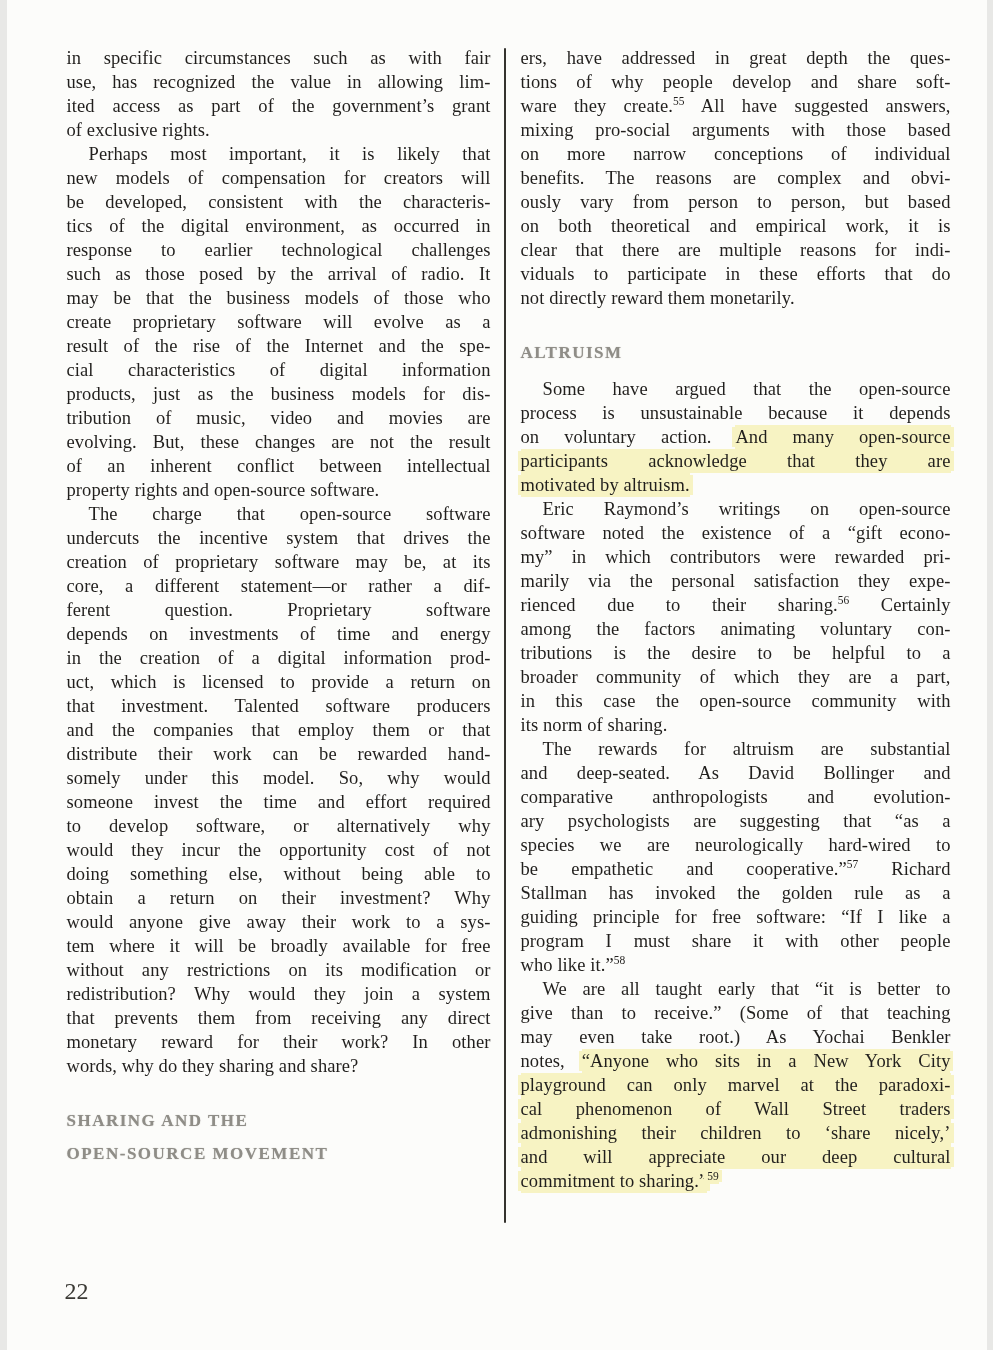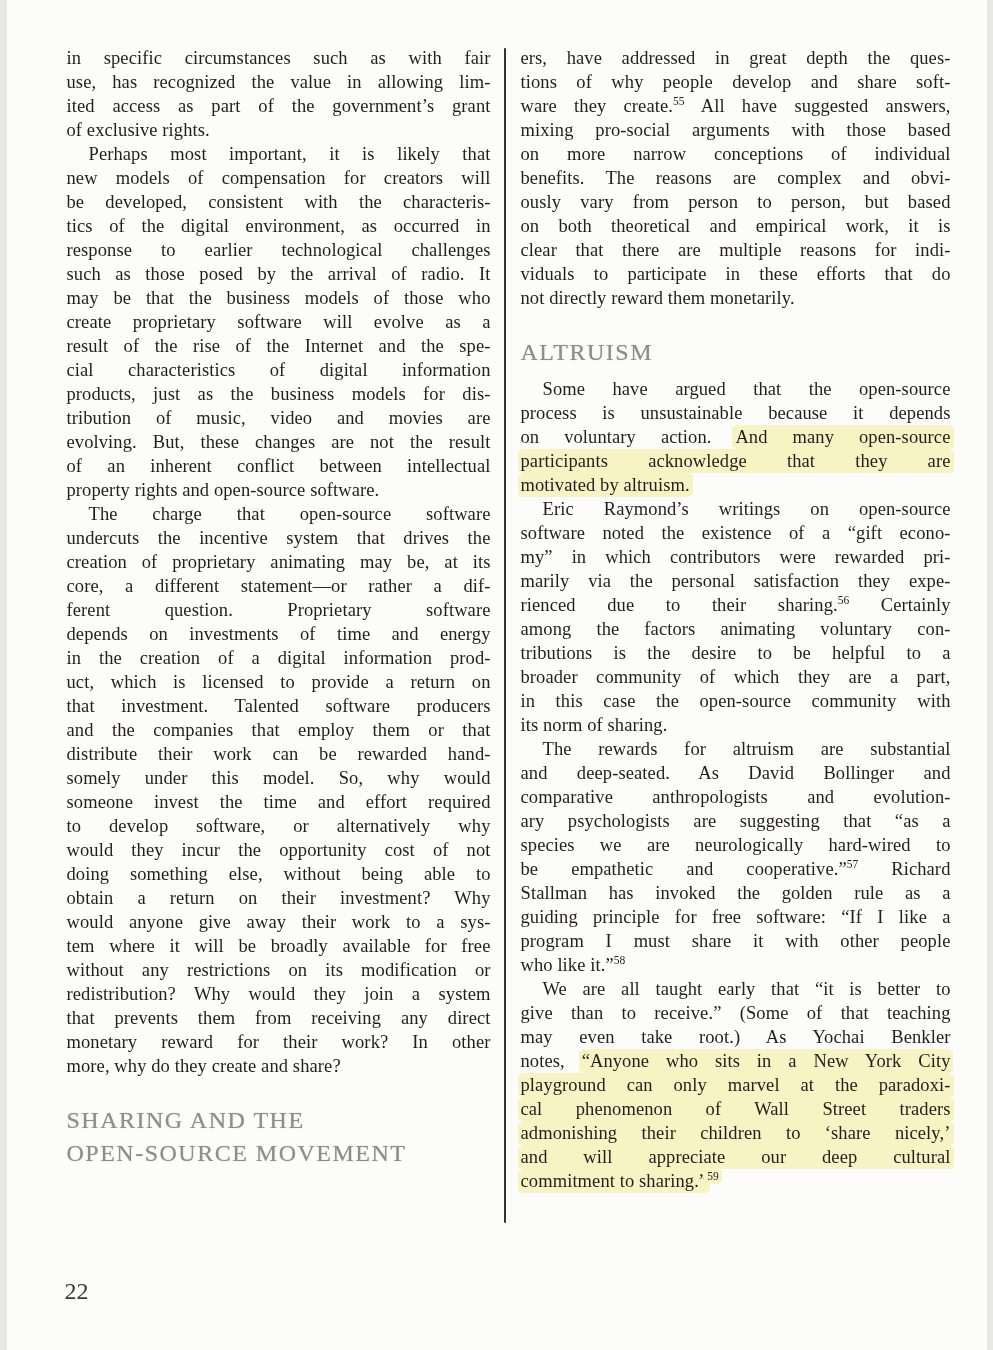--- a/index.html
+++ b/index.html
@@ -34,23 +34,23 @@
   }
   .para .line {
     text-align: justify;
     text-align-last: justify;
     min-height: 24px;
   }
   .para .line.pend { text-align-last: left; }
   .para .line.indent { text-indent: 22px; }
   .heading {
     margin: 26px 0 8px 0;
-    font-size: 24px;
+    font-size: 17px;
     line-height: 33px;
-    font-weight: normal;
+    font-weight: bold;
     letter-spacing: 1.5px;
     color: var(--headc, #8f8d87);
     text-shadow: 0 0 1px rgba(120,118,112,0.55);
   }
   .heading .line { text-align: left; text-align-last: left; }
   .hl {
     background: var(--hl, #f7f3c3);
     box-shadow: 0 2px 0 var(--hl, #f7f3c3), 0 -2px 0 var(--hl, #f7f3c3), -3px 0 0 var(--hl, #f7f3c3), 3px 0 0 var(--hl, #f7f3c3);
   }
   sup { font-size: 0.62em; line-height: 0; vertical-align: super; letter-spacing: 0; }
@@ -86,42 +86,42 @@
         <div class="line"><span>cial characteristics of digital information</span></div>
         <div class="line"><span>products, just as the business models for dis-</span></div>
         <div class="line"><span>tribution of music, video and movies are</span></div>
         <div class="line"><span>evolving. But, these changes are not the result</span></div>
         <div class="line"><span>of an inherent conflict between intellectual</span></div>
         <div class="line pend"><span>property rights and open-source software.</span></div>
       </div>
       <div class="para">
         <div class="line indent"><span>The charge that open-source software</span></div>
         <div class="line"><span>undercuts the incentive system that drives the</span></div>
-        <div class="line"><span>creation of proprietary animating may be, at its</span></div>
+        <div class="line"><span>creation of proprietary software may be, at its</span></div>
         <div class="line"><span>core, a different statement—or rather a dif-</span></div>
         <div class="line"><span>ferent question. Proprietary software</span></div>
         <div class="line"><span>depends on investments of time and energy</span></div>
         <div class="line"><span>in the creation of a digital information prod-</span></div>
         <div class="line"><span>uct, which is licensed to provide a return on</span></div>
         <div class="line"><span>that investment. Talented software producers</span></div>
         <div class="line"><span>and the companies that employ them or that</span></div>
         <div class="line"><span>distribute their work can be rewarded hand-</span></div>
         <div class="line"><span>somely under this model. So, why would</span></div>
         <div class="line"><span>someone invest the time and effort required</span></div>
         <div class="line"><span>to develop software, or alternatively why</span></div>
         <div class="line"><span>would they incur the opportunity cost of not</span></div>
         <div class="line"><span>doing something else, without being able to</span></div>
         <div class="line"><span>obtain a return on their investment? Why</span></div>
         <div class="line"><span>would anyone give away their work to a sys-</span></div>
         <div class="line"><span>tem where it will be broadly available for free</span></div>
         <div class="line"><span>without any restrictions on its modification or</span></div>
         <div class="line"><span>redistribution? Why would they join a system</span></div>
         <div class="line"><span>that prevents them from receiving any direct</span></div>
         <div class="line"><span>monetary reward for their work? In other</span></div>
-        <div class="line pend"><span>more, why do they create and share?</span></div>
+        <div class="line pend"><span>words, why do they sharing and share?</span></div>
       </div>
       <div class="heading">
         <div class="line"><span>SHARING AND THE</span></div>
         <div class="line"><span>OPEN-SOURCE MOVEMENT</span></div>
       </div>
     </div>
   <div class="divider"></div>
   <div class="col col-right">
       <div class="para">
         <div class="line"><span>ers, have addressed in great depth the ques-</span></div>

